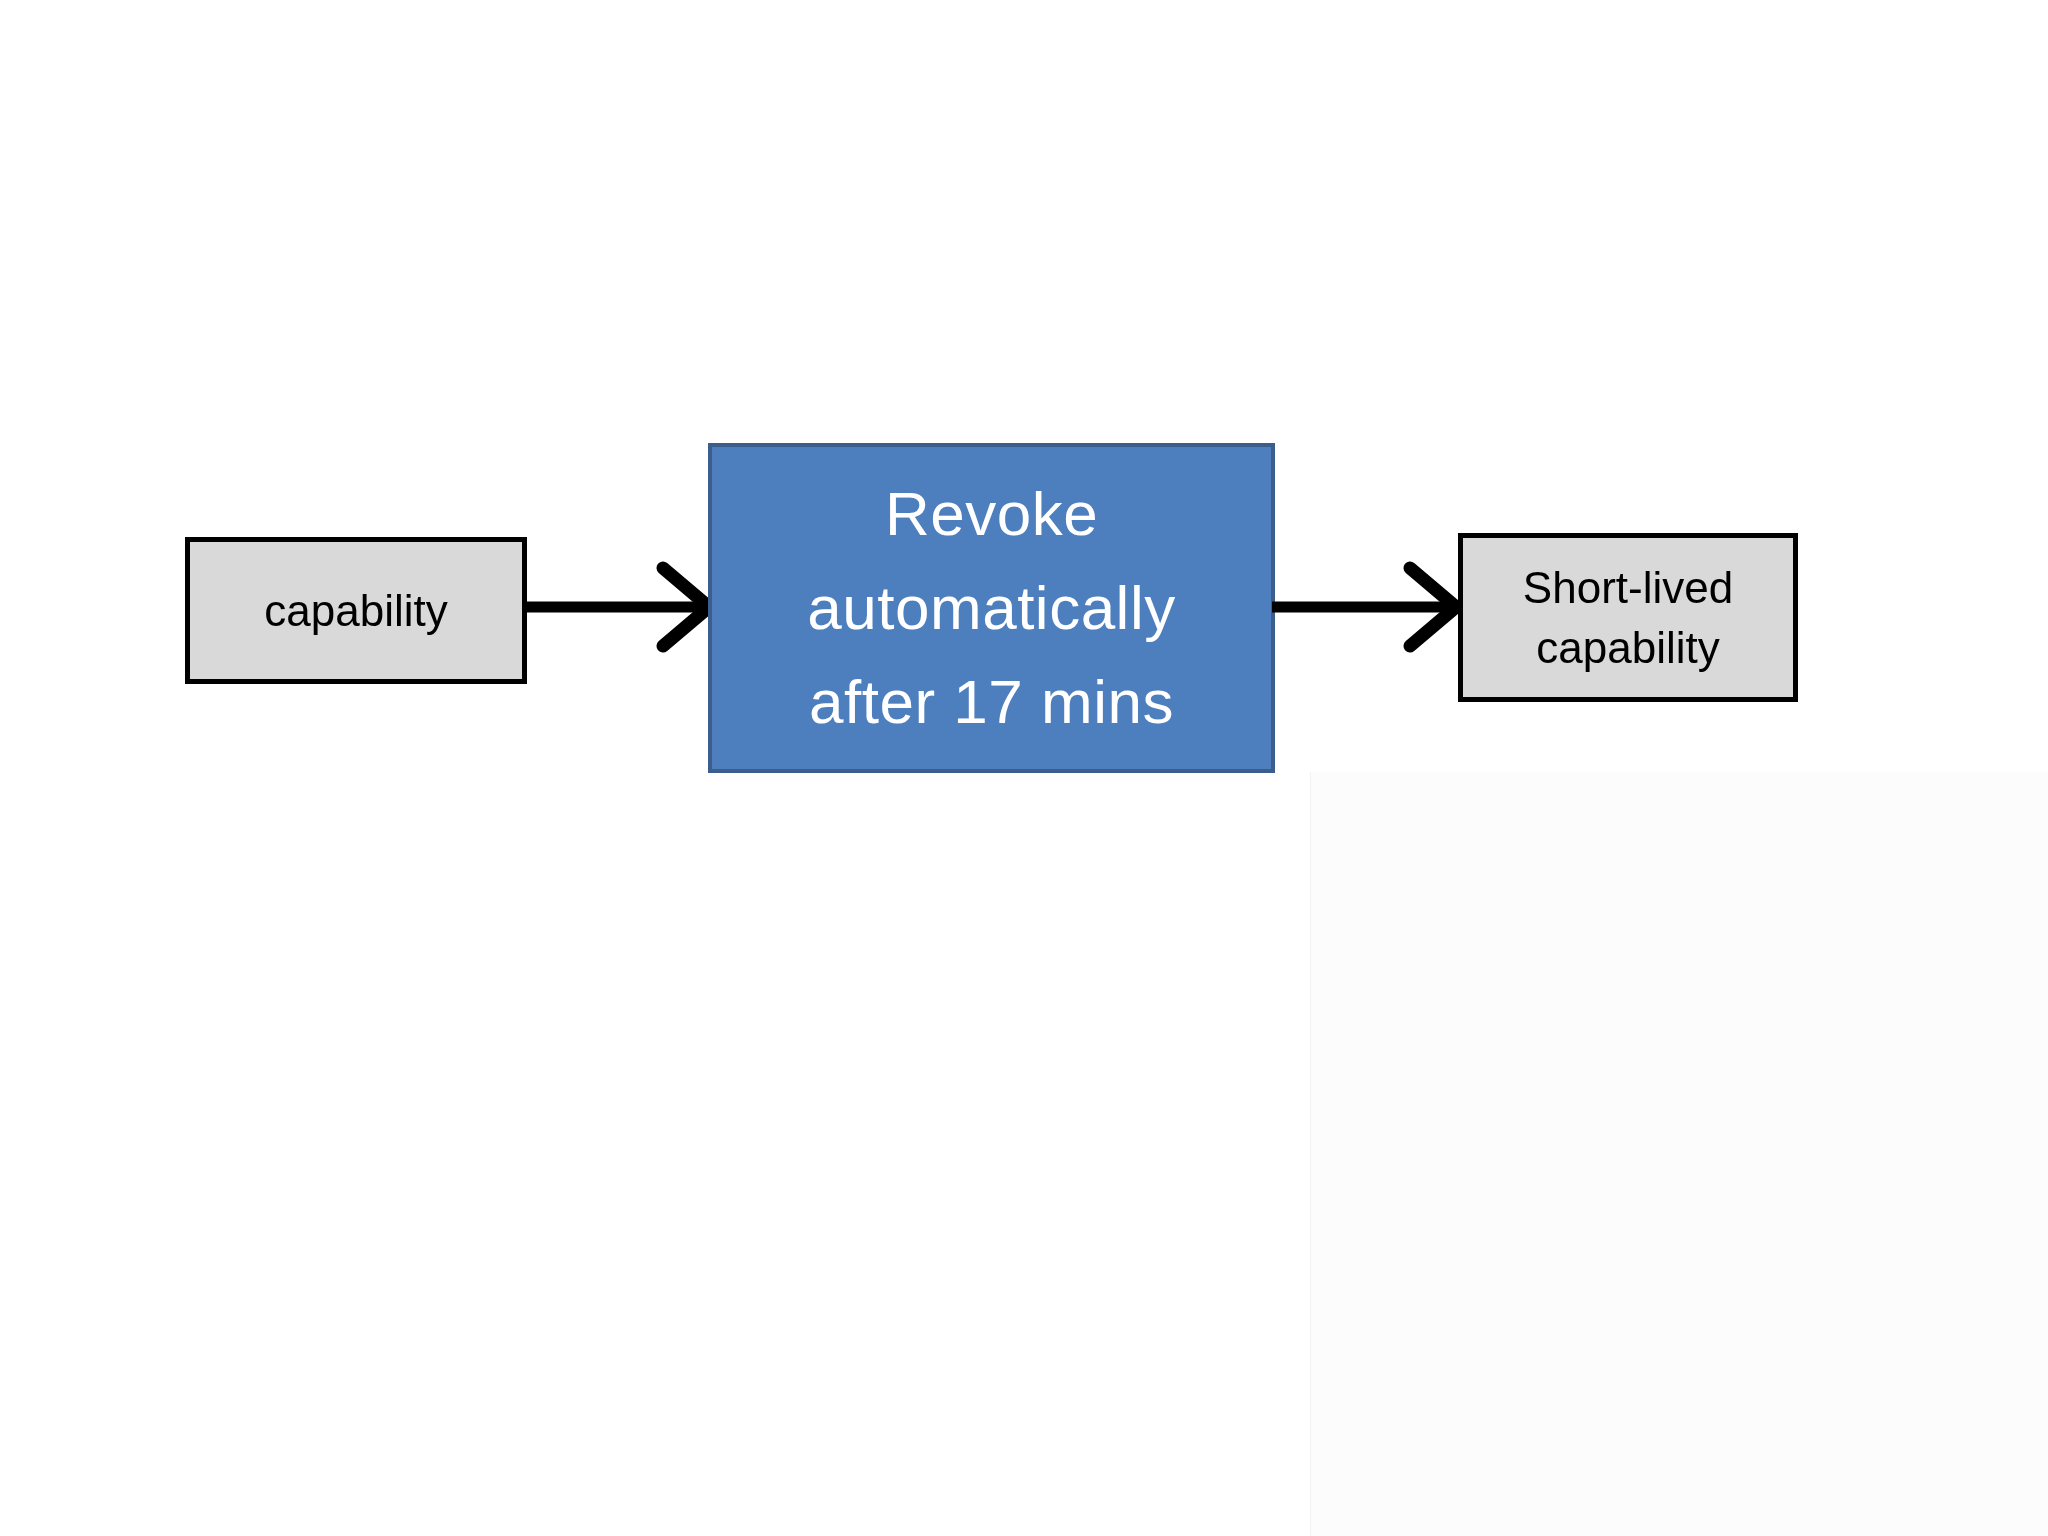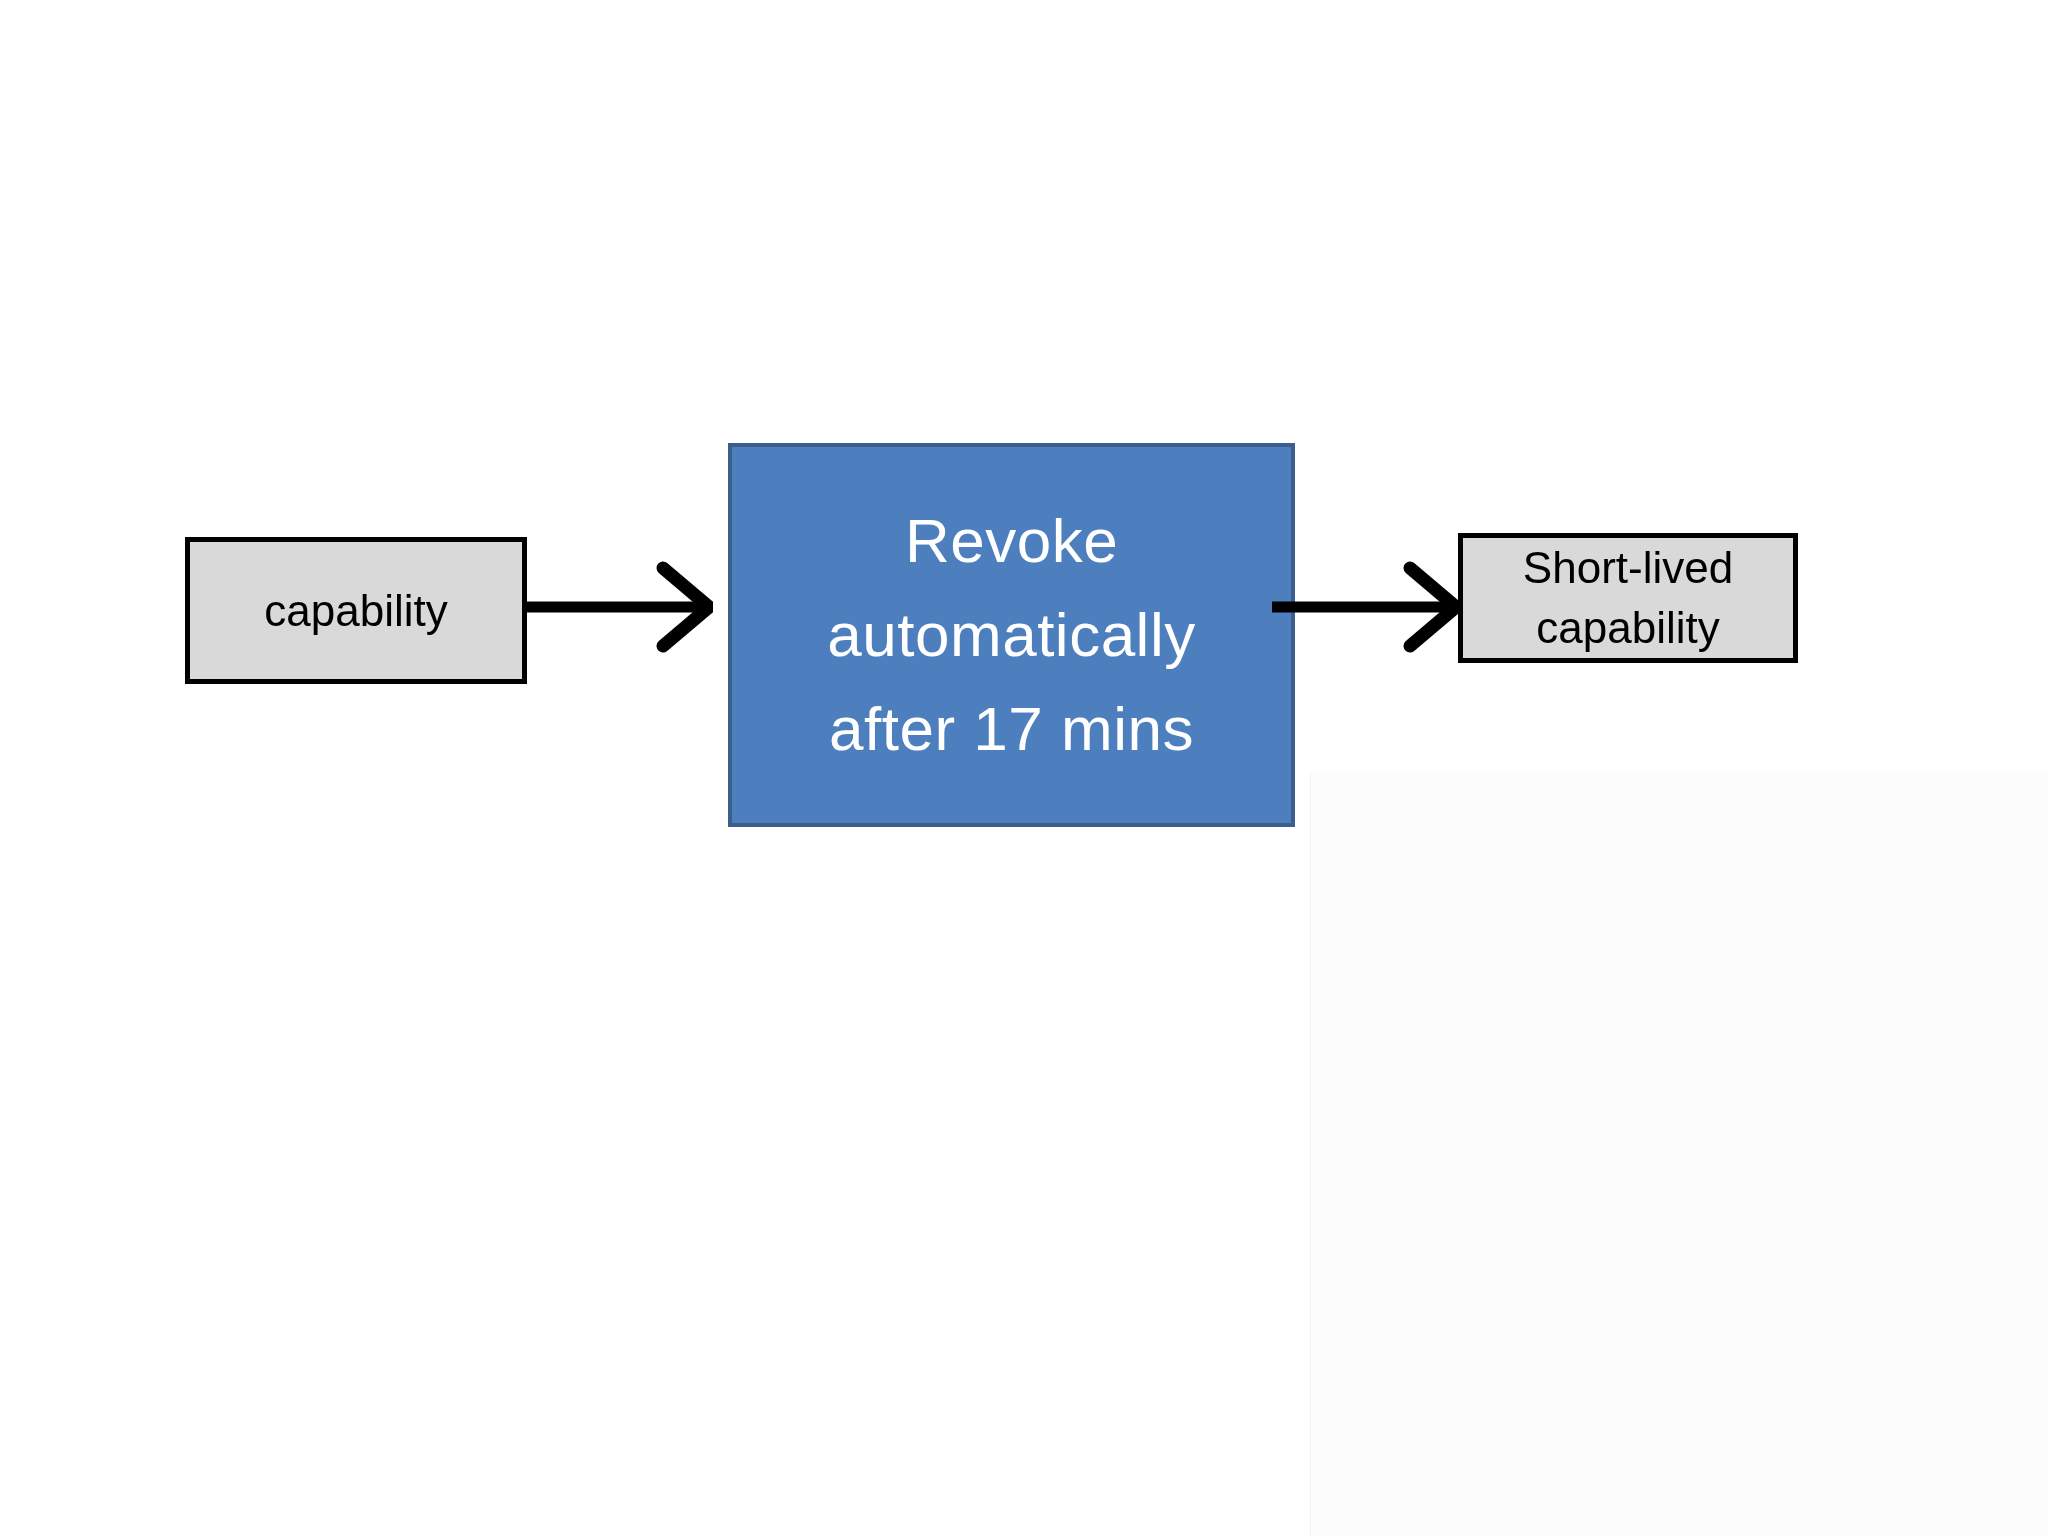--- a/index.html
+++ b/index.html
@@ -34,34 +34,33 @@
     top: 537px;
     width: 342px;
     height: 147px;
     font-size: 44px;
     line-height: 52px;
   }
   .node-revoke {
     left: 708px;
     top: 443px;
     width: 567px;
-    height: 384px;
+    height: 330px;
     background: #4d7ebe;
     border: 4px solid #3c5e8c;
     color: #ffffff;
     font-size: 62px;
     line-height: 94px;
     letter-spacing: 0.5px;
-    margin-left: 20px;
   }
   .node-short-lived {
     left: 1458px;
     top: 533px;
     width: 340px;
-    height: 130px;
+    height: 169px;
     font-size: 44px;
     line-height: 60px;
   }
   .arrow {
     position: absolute;
     width: 188px;
     height: 114px;
   }
   .arrow-1 { left: 525px;  top: 550px; }
   .arrow-2 { left: 1272px; top: 550px; }

